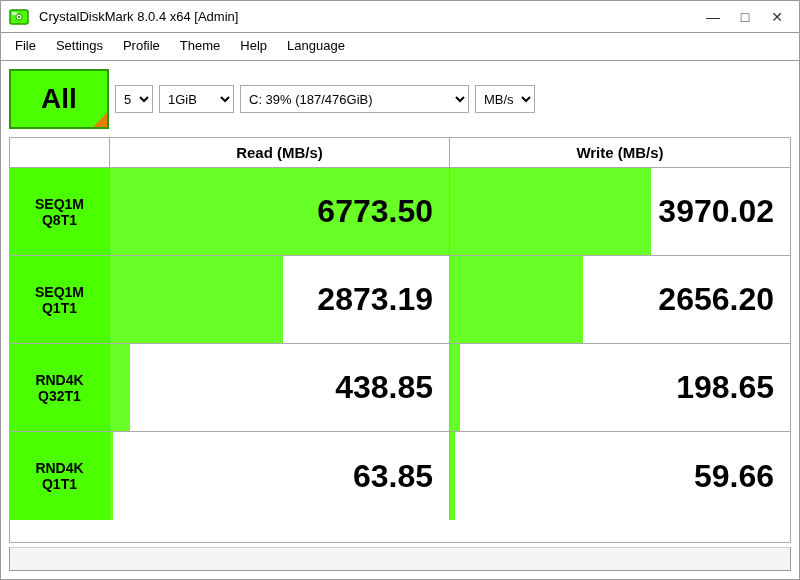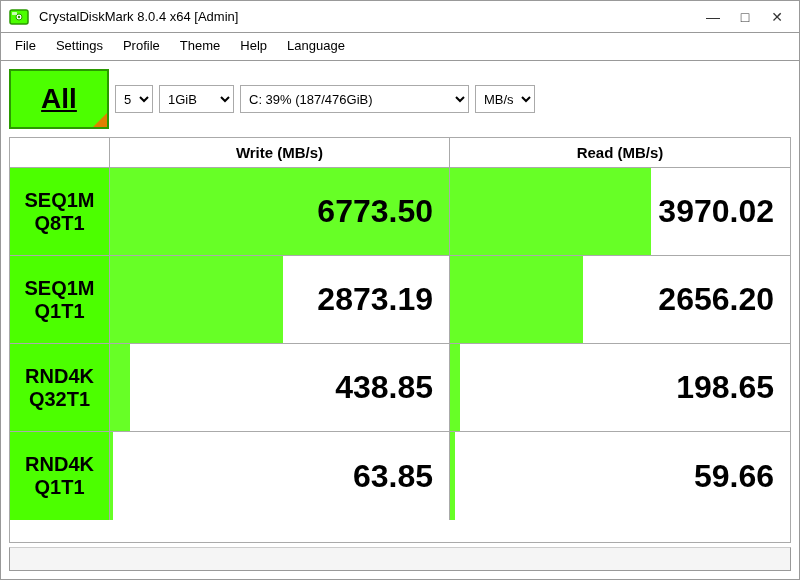--- a/index.html
+++ b/index.html
@@ -95,21 +95,20 @@
       font-size: 28px;
       font-weight: bold;
       color: #000;
       width: 100px;
       height: 60px;
       cursor: pointer;
       display: flex;
       align-items: center;
       justify-content: center;
       position: relative;
-      text-decoration: underline;
     }
     .all-btn::after {
       content: '';
       position: absolute;
       bottom: 0;
       right: 0;
       border-style: solid;
       border-width: 0 0 14px 14px;
       border-color: transparent transparent #e08000 transparent;
     }
@@ -151,21 +150,21 @@
       height: 88px;
     }
     .results-row:last-child { border-bottom: none; }
 
     .row-label {
       background: #4cff00;
       border-right: 1px solid #aaa;
       display: flex;
       align-items: center;
       justify-content: center;
-      font-size: 20px;
+      font-size: 14px;
       font-weight: bold;
       text-align: center;
       color: #000;
     }
 
     .row-value {
       position: relative;
       display: flex;
       align-items: center;
       justify-content: flex-end;
@@ -254,22 +253,22 @@
     <select class="toolbar-select">
       <option>MB/s</option>
       <option>GB/s</option>
     </select>
   </div>
 
   <div class="results-table">
 
     <div class="results-header">
       <div class="hcell"></div>
+      <div class="hcell">Read (MB/s)</div>
       <div class="hcell">Write (MB/s)</div>
-      <div class="hcell">Read (MB/s)</div>
     </div>
 
     <div class="results-row">
       <div class="row-label">SEQ1M<br>Q8T1</div>
       <div class="row-value">
         <div class="bar-bg" style="width:100%;"></div>
         <span class="value-text">6773.50</span>
       </div>
       <div class="row-value">
         <div class="bar-bg" style="width:59%;"></div>

